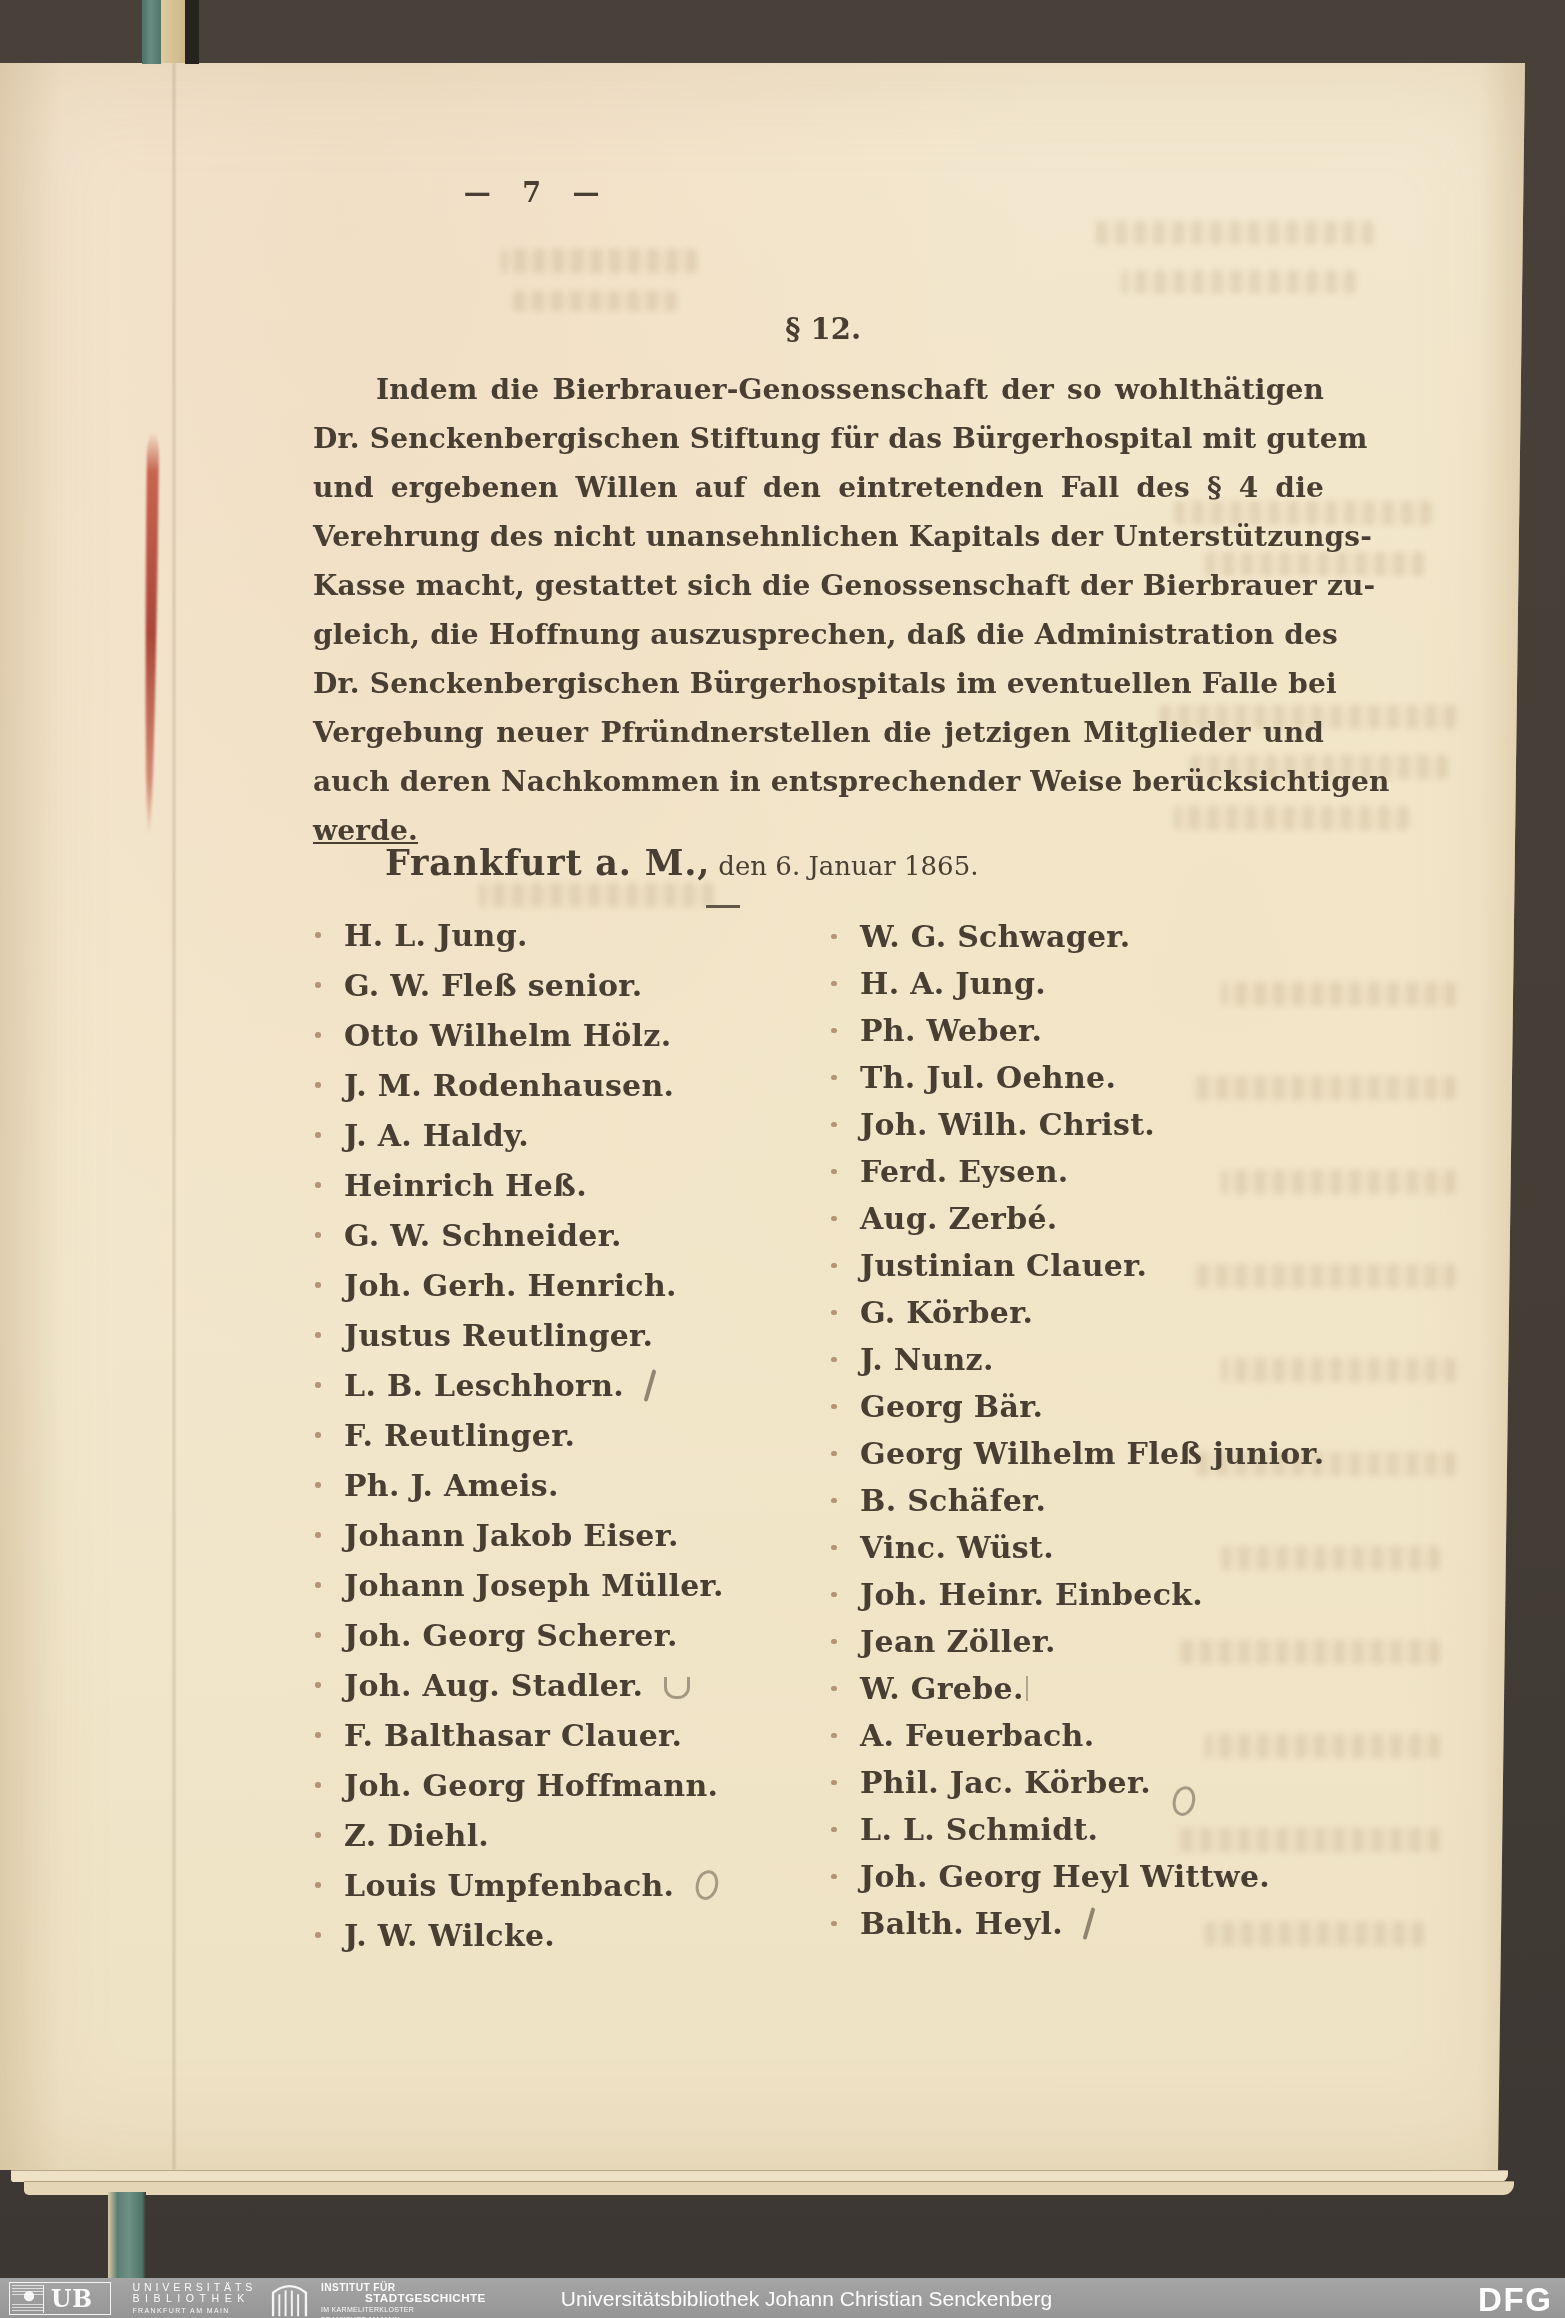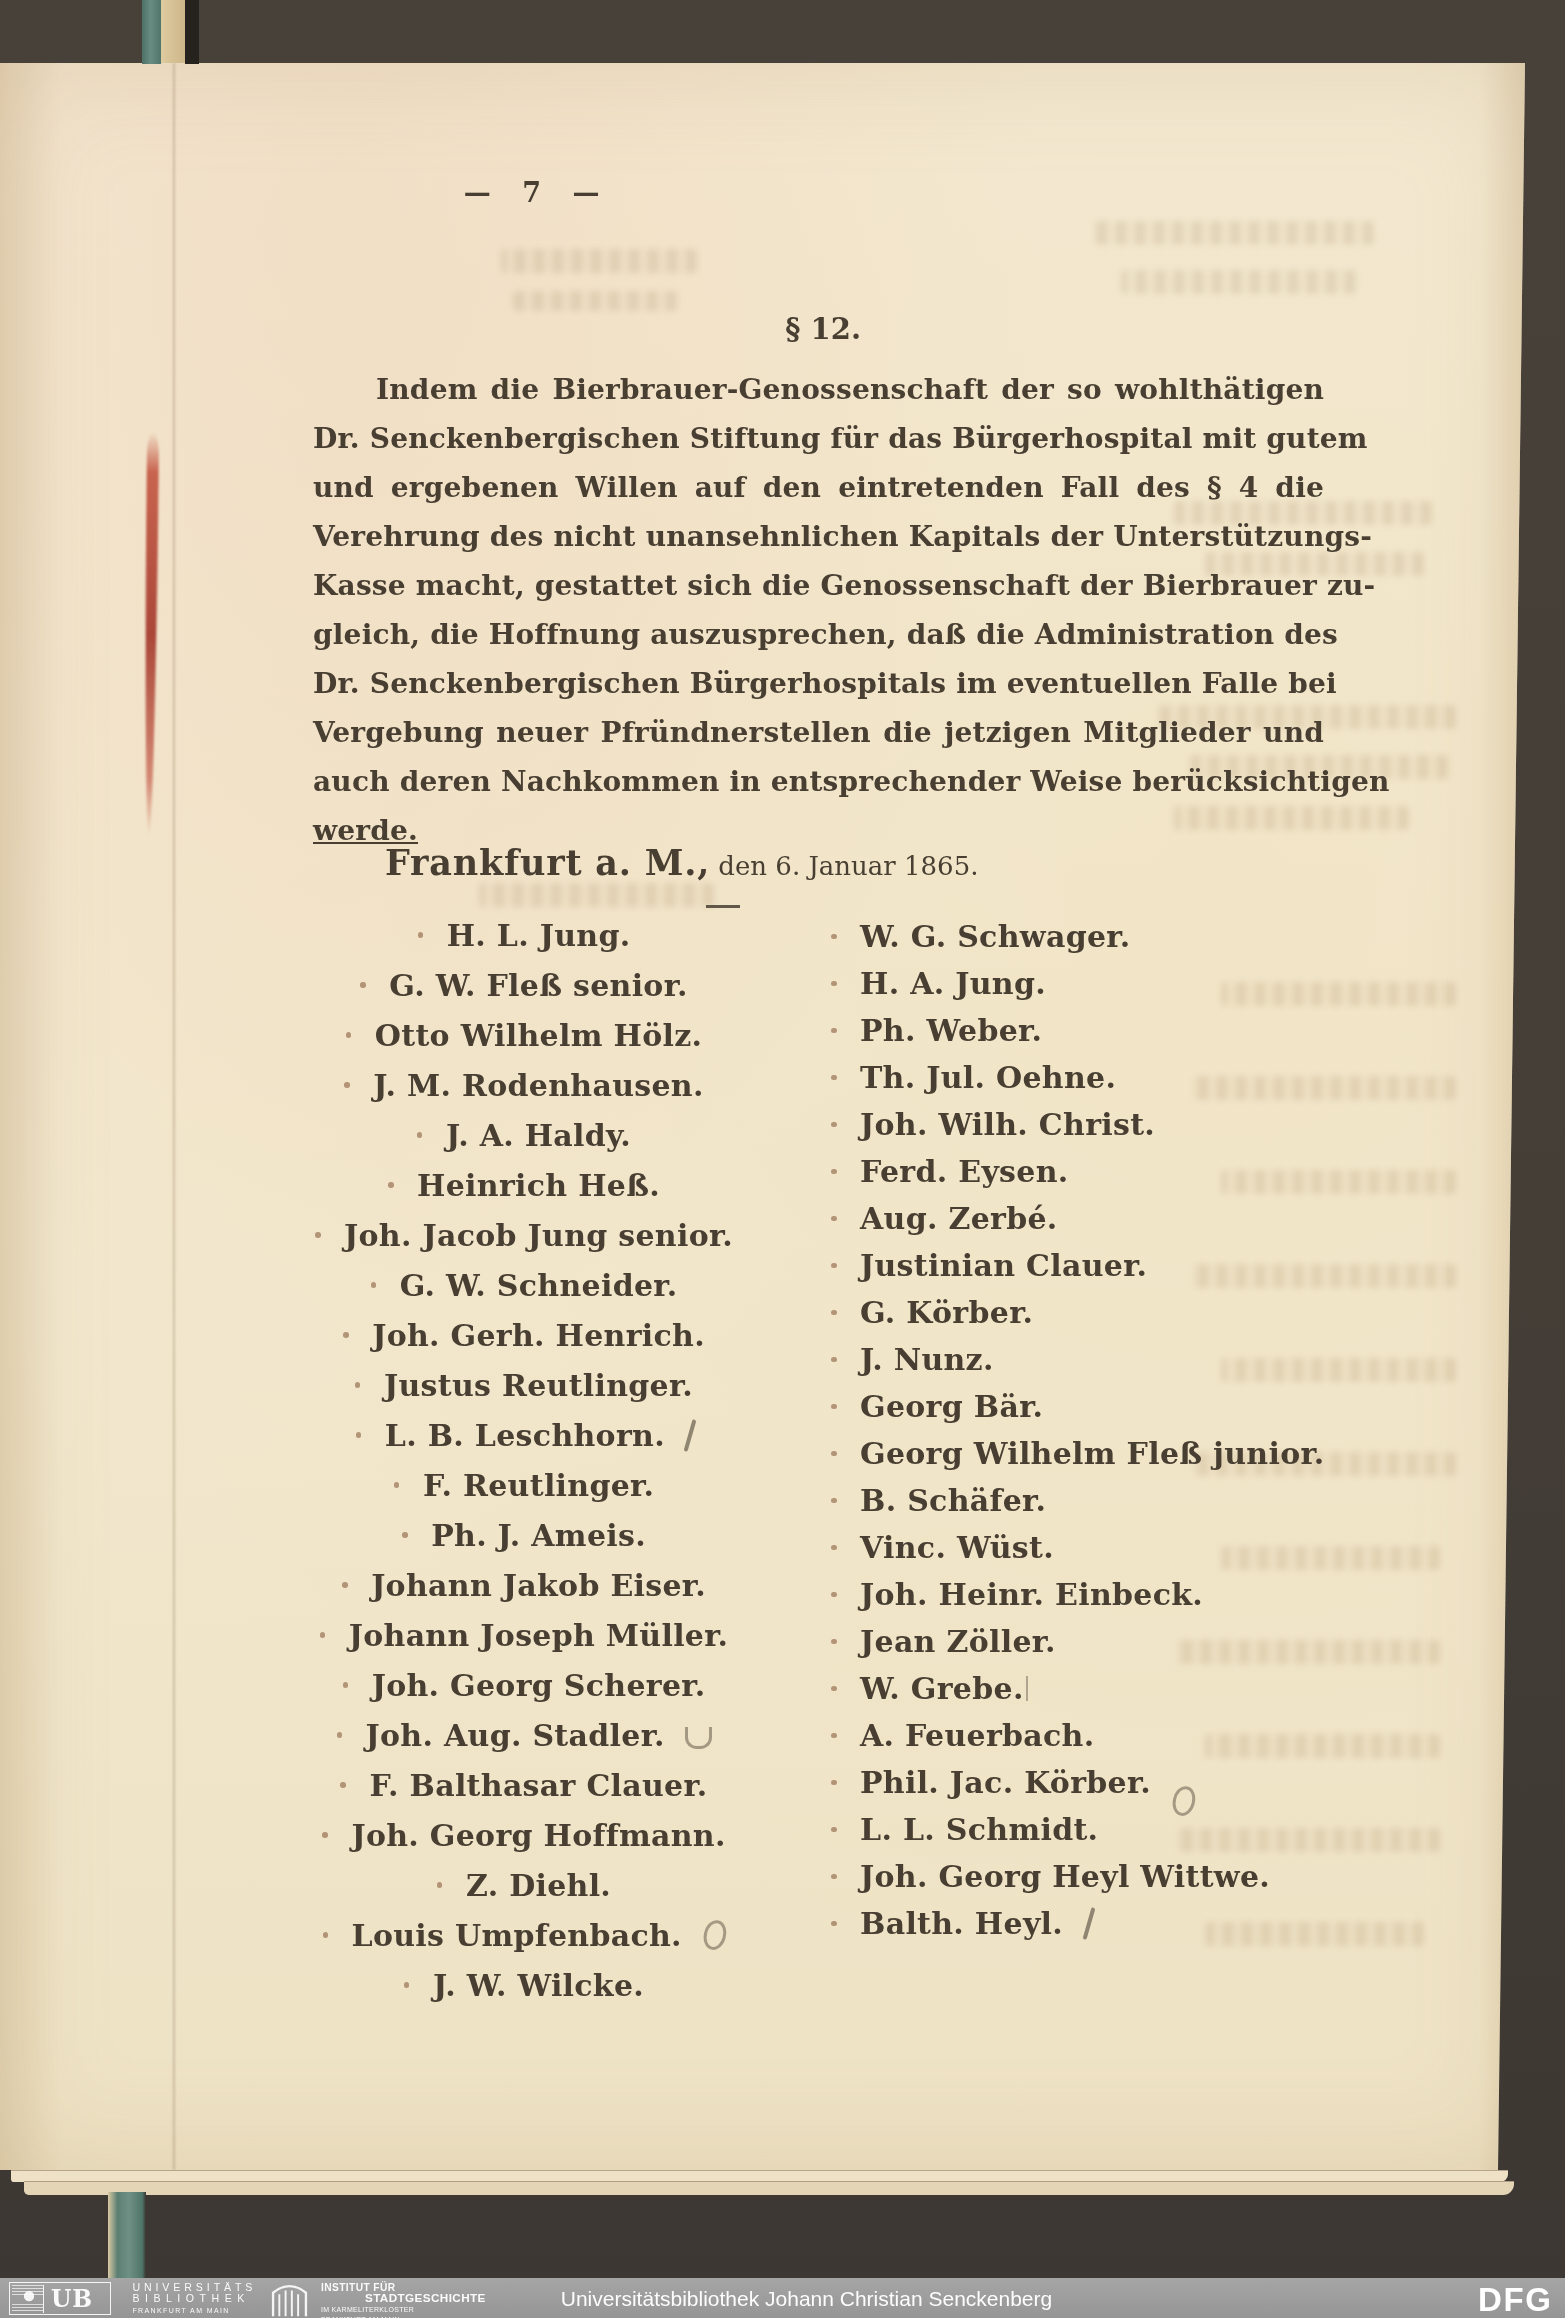--- a/index.html
+++ b/index.html
@@ -49,21 +49,21 @@
   #dateline .place{font-size:35px;font-weight:800;letter-spacing:0.8px;}
   #dateline .rest{font-size:26px;font-weight:400;margin-left:8px;}
   #dateline-dash{position:absolute;left:706px;top:905px;width:34px;height:3.1px;
                  background:#483f32;opacity:0.85;}
 
   
   .name-col{position:absolute;}
   #col-left{left:315px;top:910px;}
   #col-right{left:831px;top:913px;}
   .name-row{display:flex;align-items:center;}
-  #col-left .name-row{height:50px;justify-content:center;}
+  #col-left .name-row{height:50px;}
   #col-right .name-row{height:47px;}
   .row-dot{width:5.5px;height:5.5px;border-radius:50%;background:#8a5f40;opacity:0.6;
            filter:blur(0.5px);margin-right:23.5px;flex:0 0 auto;}
   .name-text{font-size:30px;font-weight:700;color:#483f32;letter-spacing:0.3px;white-space:nowrap;}
 
   
   .mark{flex:0 0 auto;}
   .mark-slash{width:3.9px;height:33px;background:#6f6554;transform:rotate(16deg);
               margin-left:23.5px;border-radius:2.3px;opacity:0.75;}
   .mark-u{width:20.4px;height:19px;border:3.1px solid #7c7160;border-top:none;
@@ -189,24 +189,20 @@
       <div class="name-row">
         <span class="row-dot"></span>
         <span class="name-text">J. A. Haldy.</span>
       </div>
       <div class="name-row">
         <span class="row-dot"></span>
         <span class="name-text">Heinrich Heß.</span>
       </div>
       <div class="name-row">
         <span class="row-dot"></span>
-        <span class="name-text">Joh. Jacob Jung senior.</span>
-      </div>
-      <div class="name-row">
-        <span class="row-dot"></span>
         <span class="name-text">G. W. Schneider.</span>
       </div>
       <div class="name-row">
         <span class="row-dot"></span>
         <span class="name-text">Joh. Gerh. Henrich.</span>
       </div>
       <div class="name-row">
         <span class="row-dot"></span>
         <span class="name-text">Justus Reutlinger.</span>
       </div>

